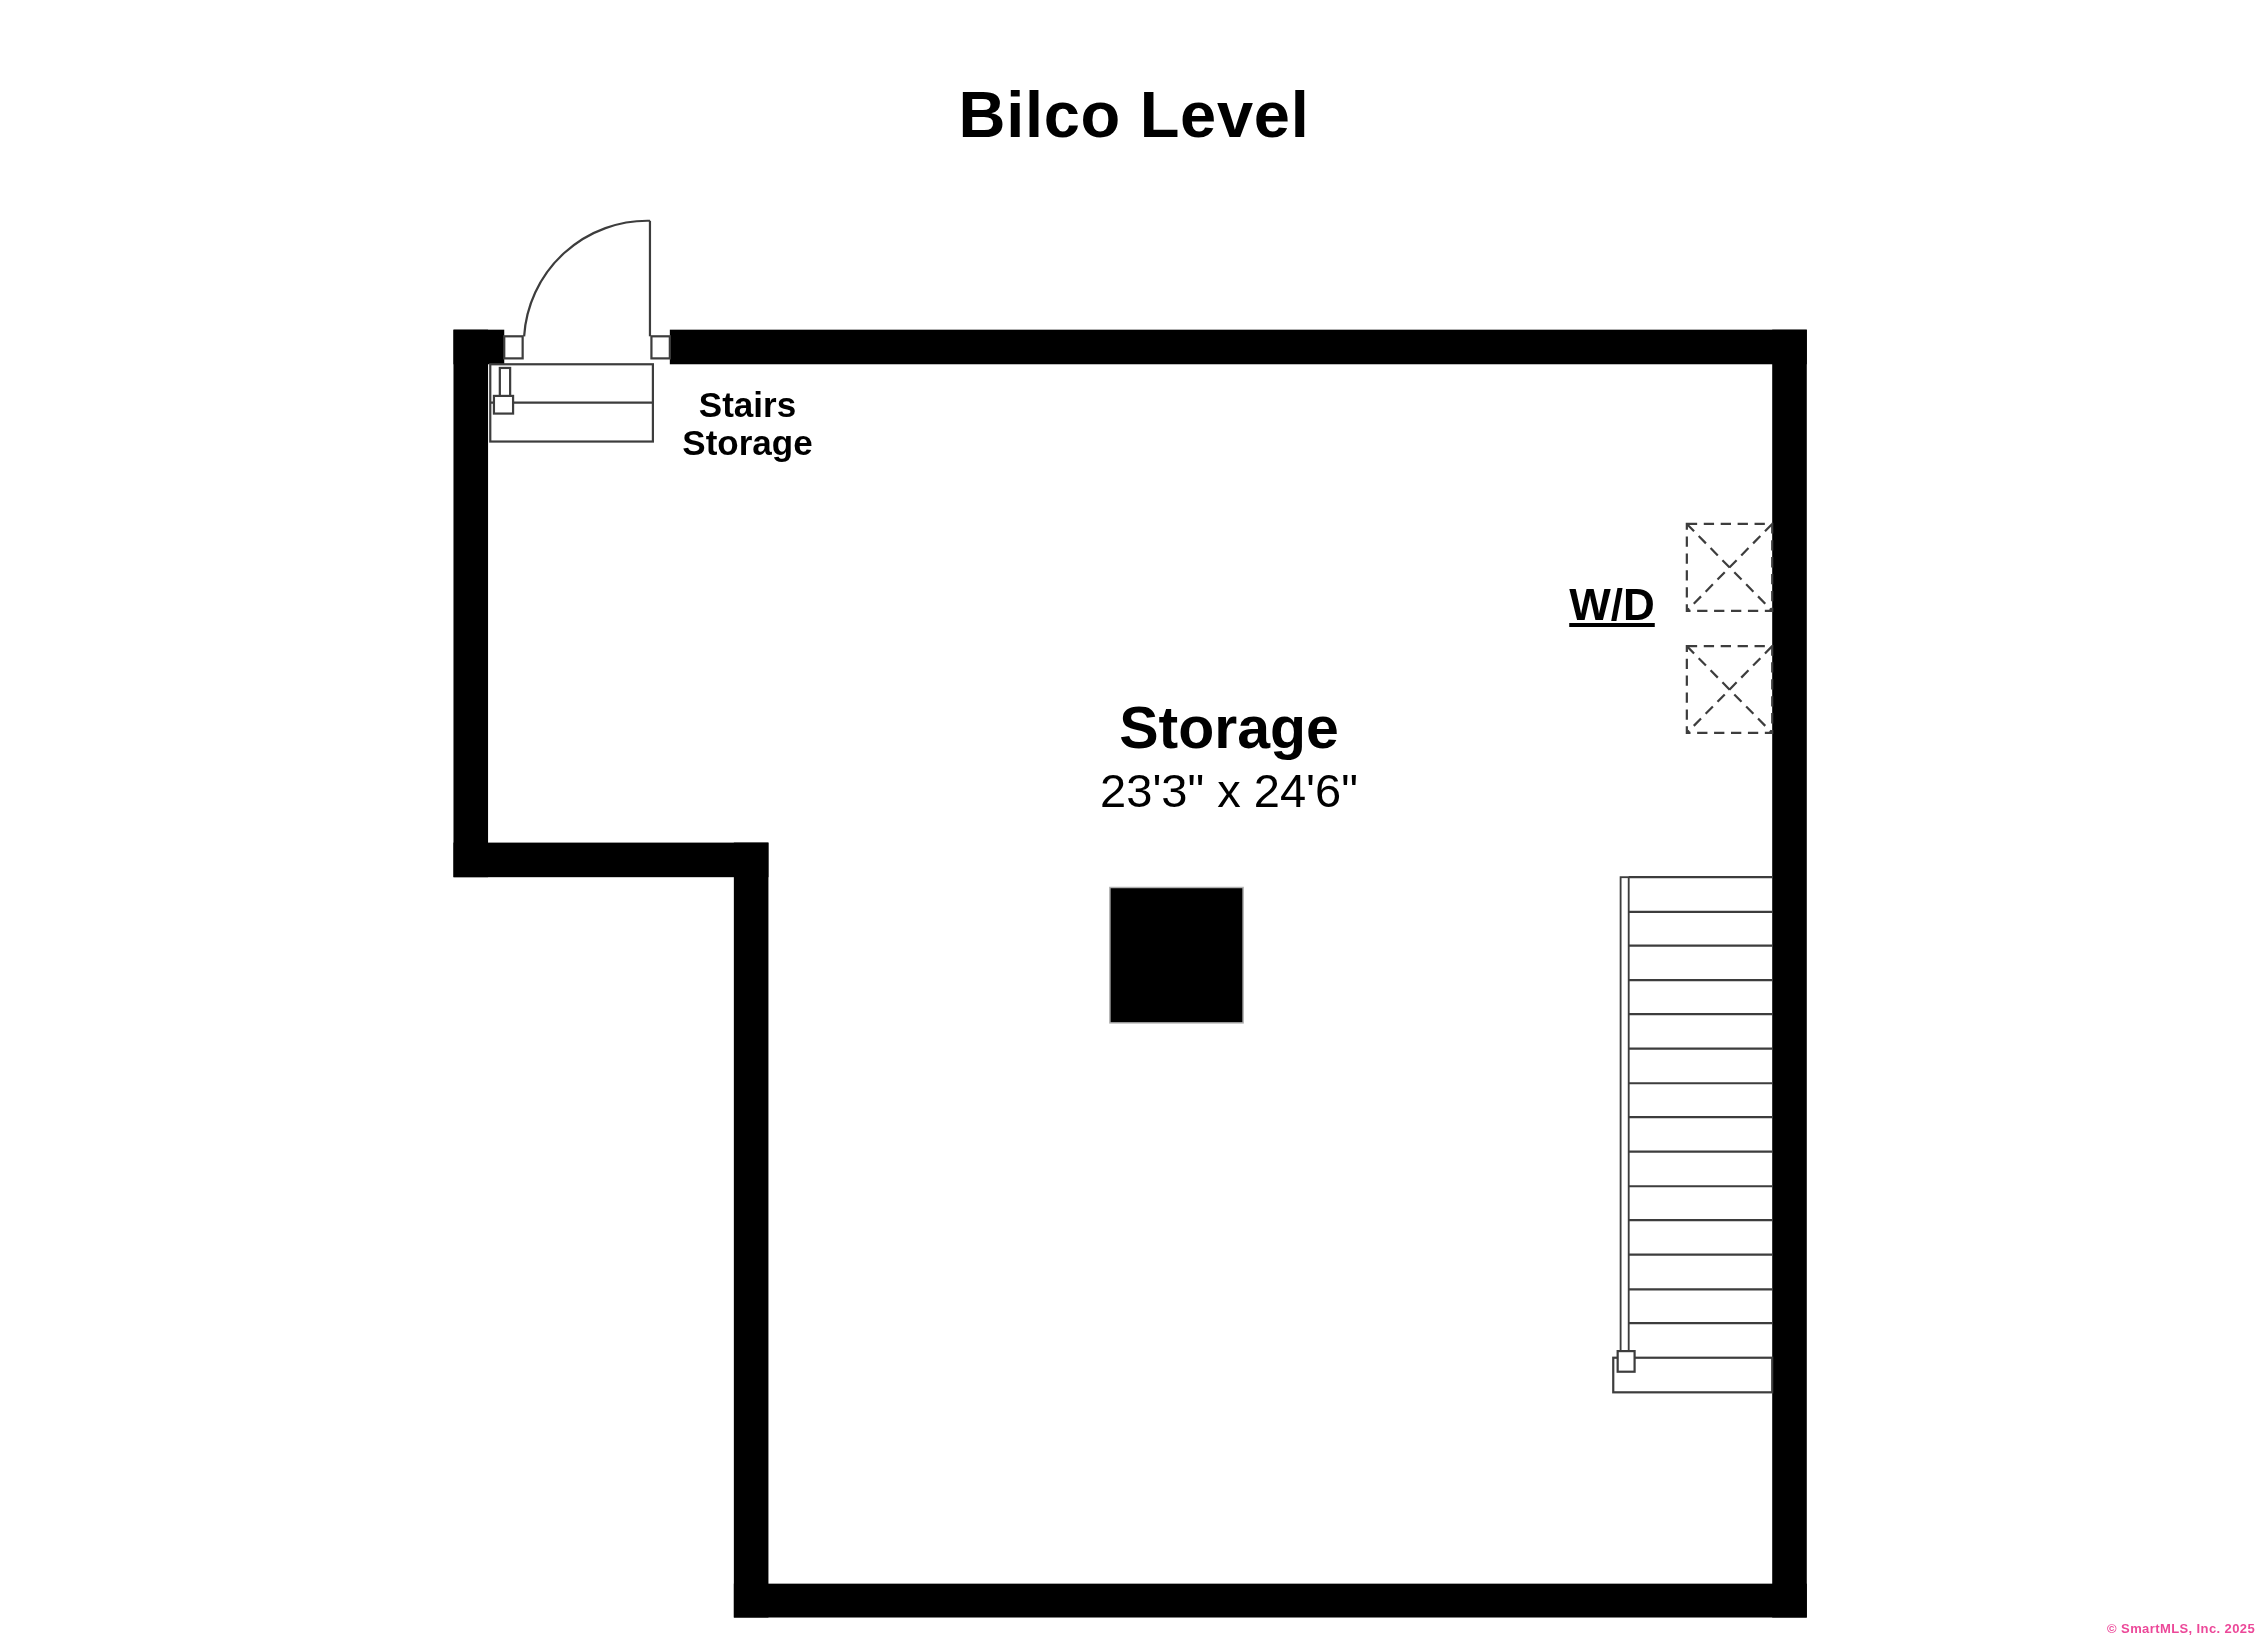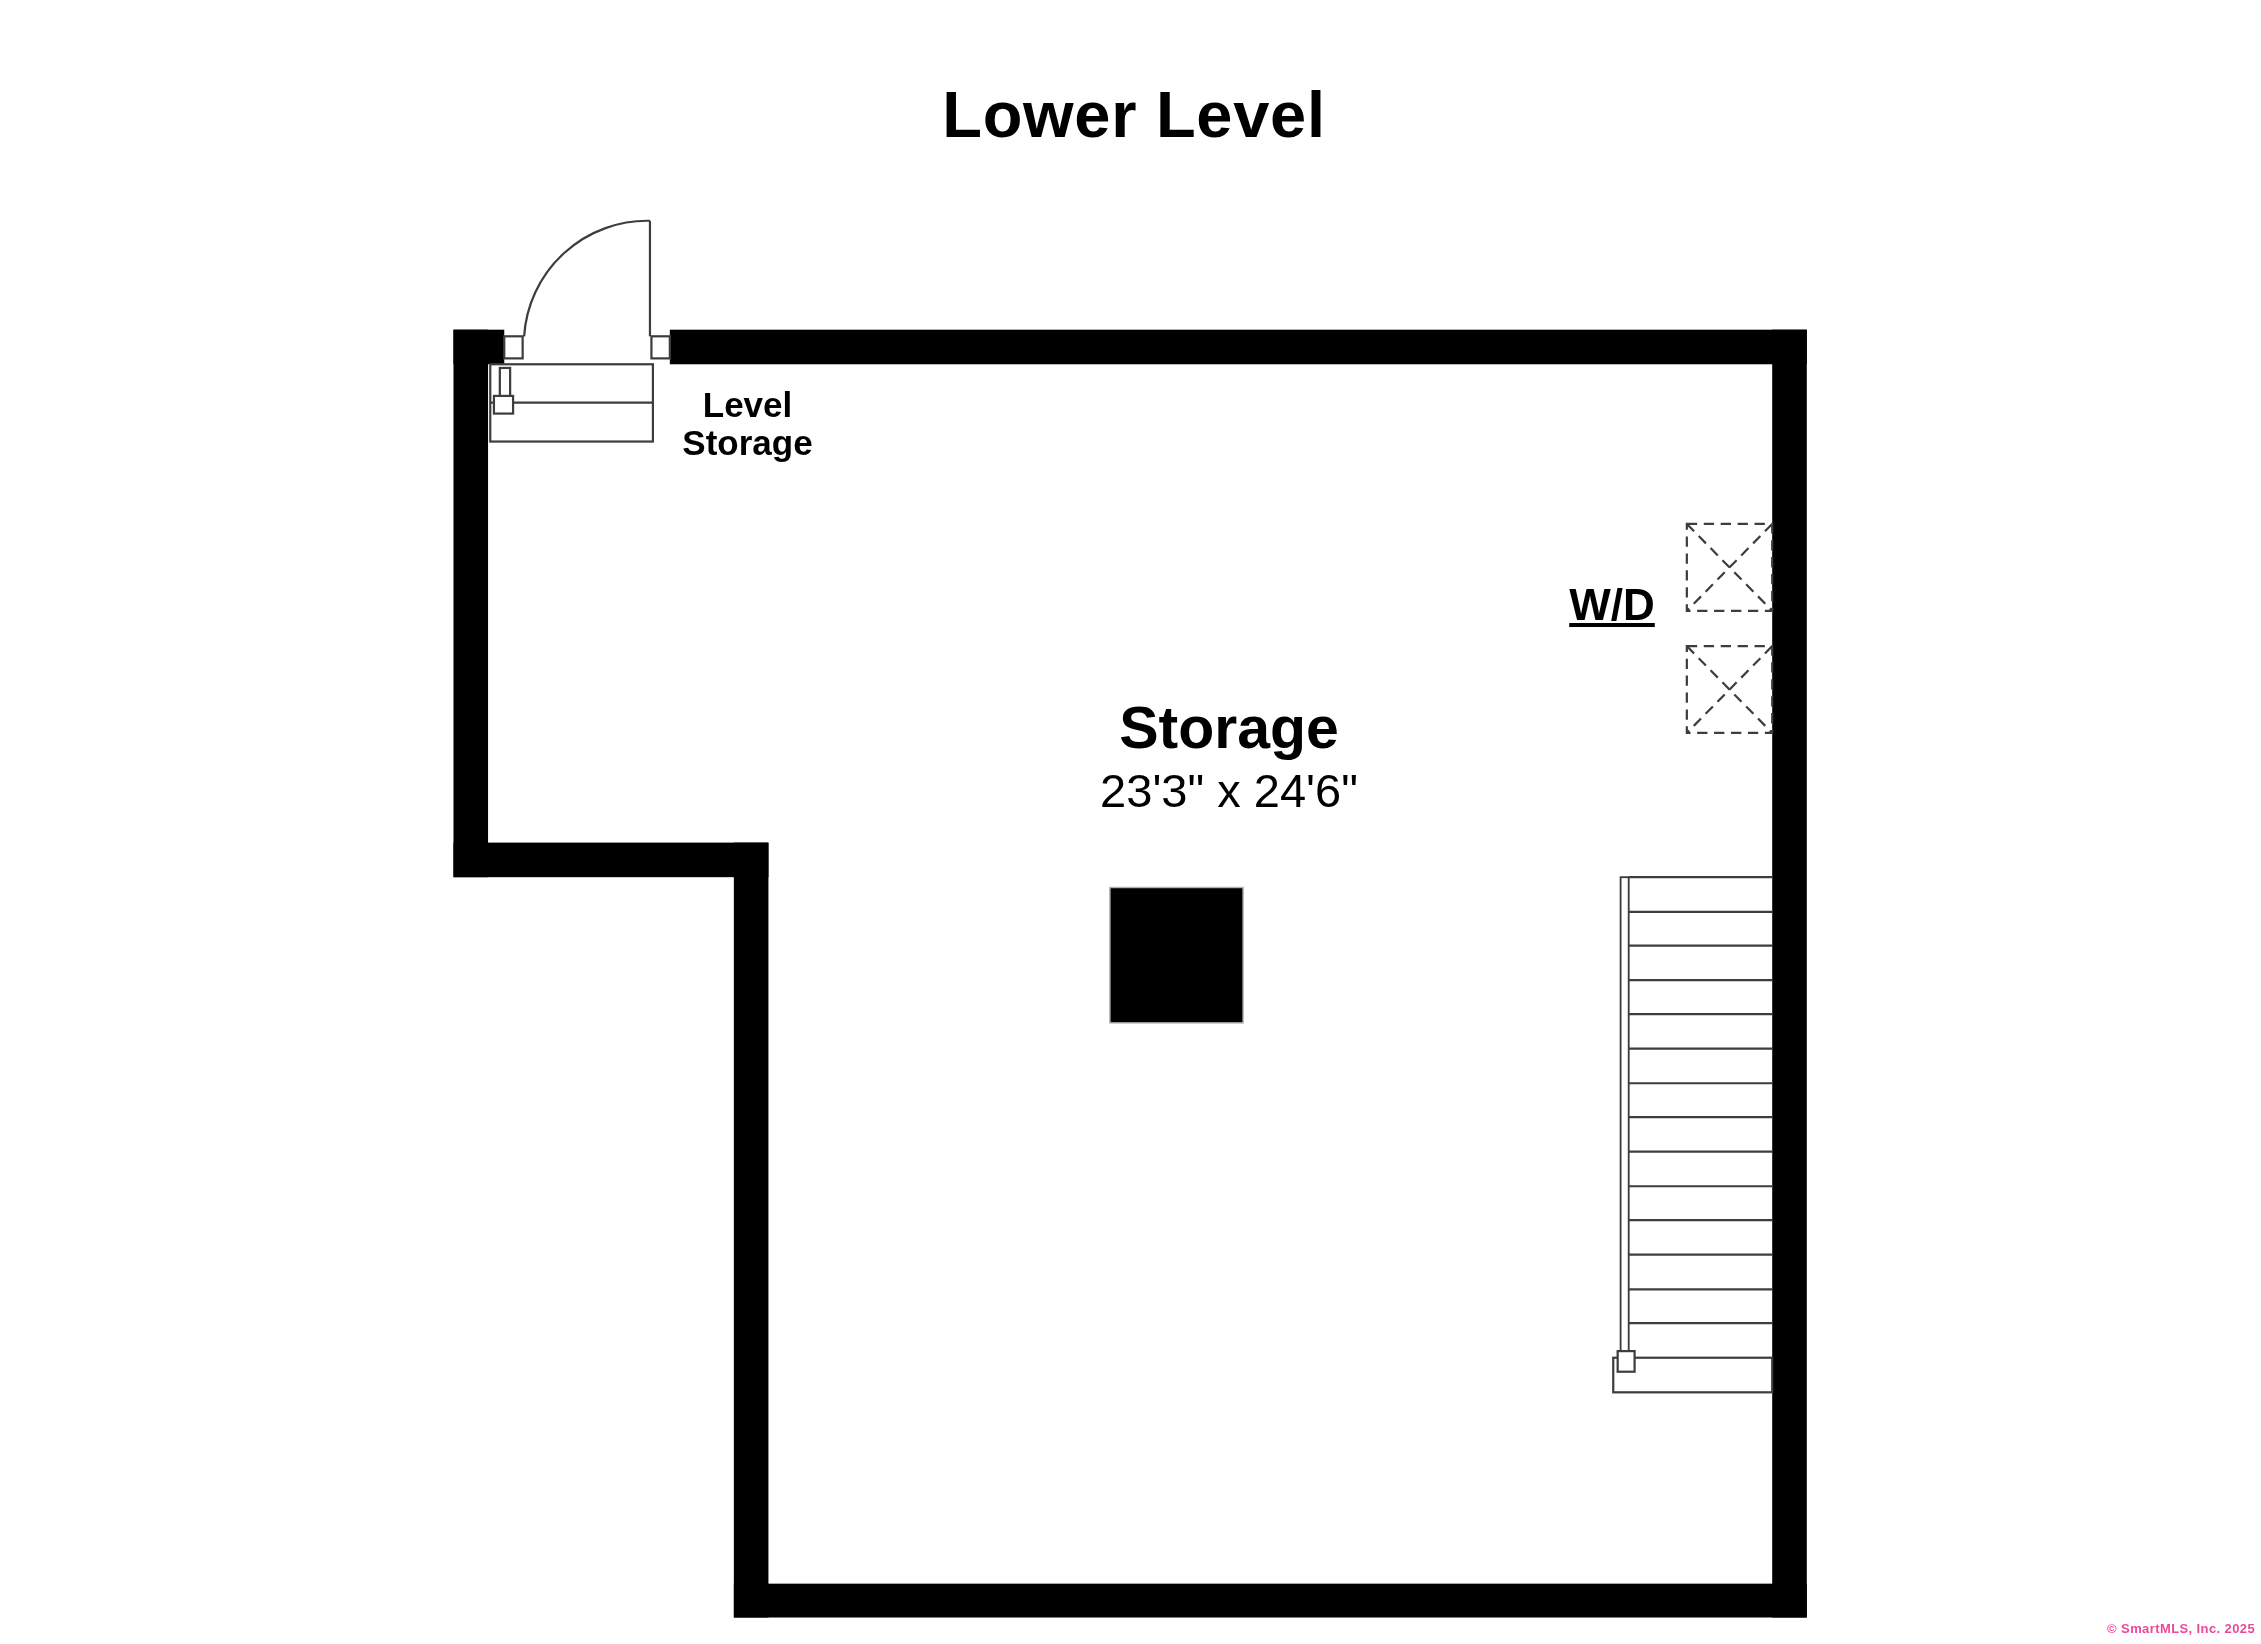--- a/index.html
+++ b/index.html
@@ -69,21 +69,21 @@
     font-weight: bold;
     color: #ec4899;
     letter-spacing: 0.4px;
   }
 </style>
 </head>
 <body>
 
 <div id="canvas">
 
-  <h1 id="page-title">Lower Level</h1>
+  <h1 id="page-title">Bilco Level</h1>
 
   <svg id="plan-svg" viewBox="0 0 3072 2234" xmlns="http://www.w3.org/2000/svg">
 
     <g fill="#000000" stroke="none">
 
       <rect x="616" y="448" width="69" height="47"></rect>
 
       <rect x="910" y="448" width="1545" height="47"></rect>
 
       <rect x="616" y="448" width="47" height="744"></rect>
@@ -149,21 +149,21 @@
 
       <rect x="2192" y="1845" width="216" height="47" fill="#ffffff"></rect>
 
       <rect x="2202" y="1192" width="11" height="653" fill="#ffffff" stroke-width="2.5"></rect>
 
       <rect x="2198" y="1836" width="23" height="28" fill="#ffffff"></rect>
     </g>
   </svg>
 
   <div class="label" id="bilco-label">
-    <span>Level</span>
+    <span>Stairs</span>
     <span>Storage</span>
   </div>
 
   <div class="label" id="wd-label">W/D</div>
 
   <div class="label" id="room-label">
     <div class="room-name">Storage</div>
     <div class="room-dims">23'3" x 24'6"</div>
   </div>
 

